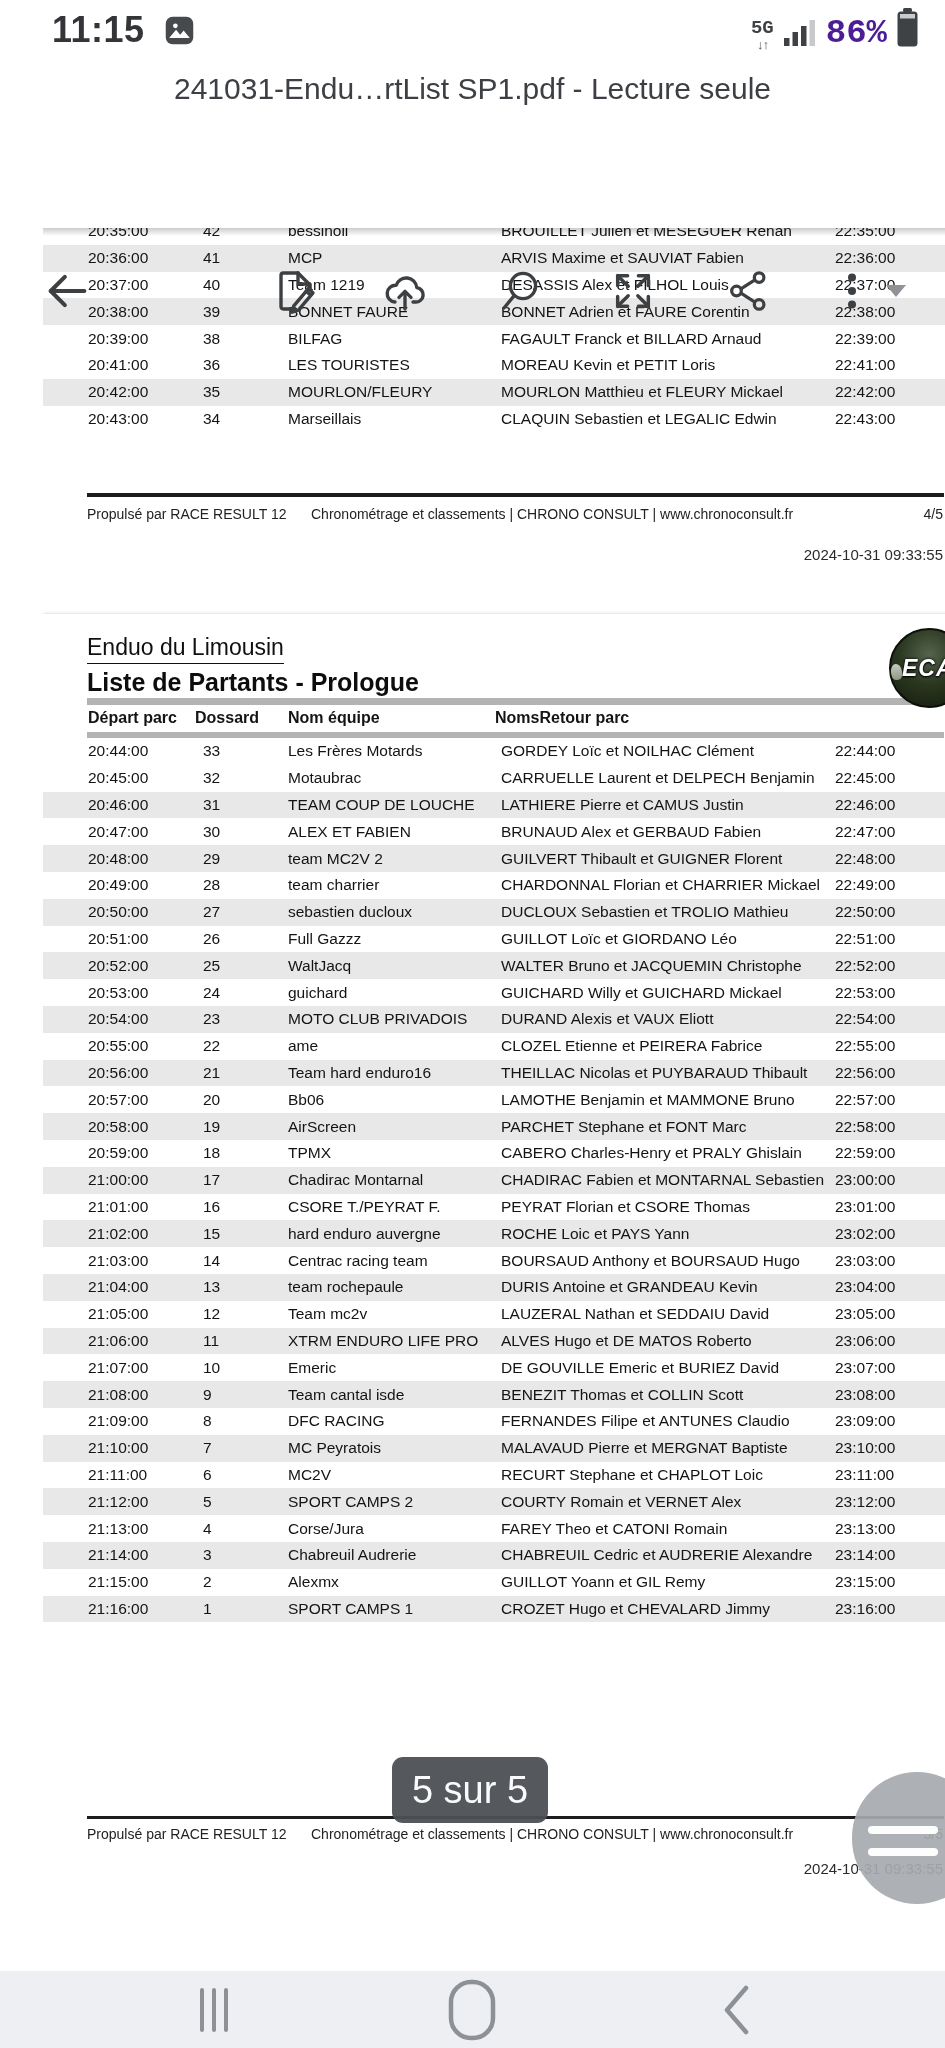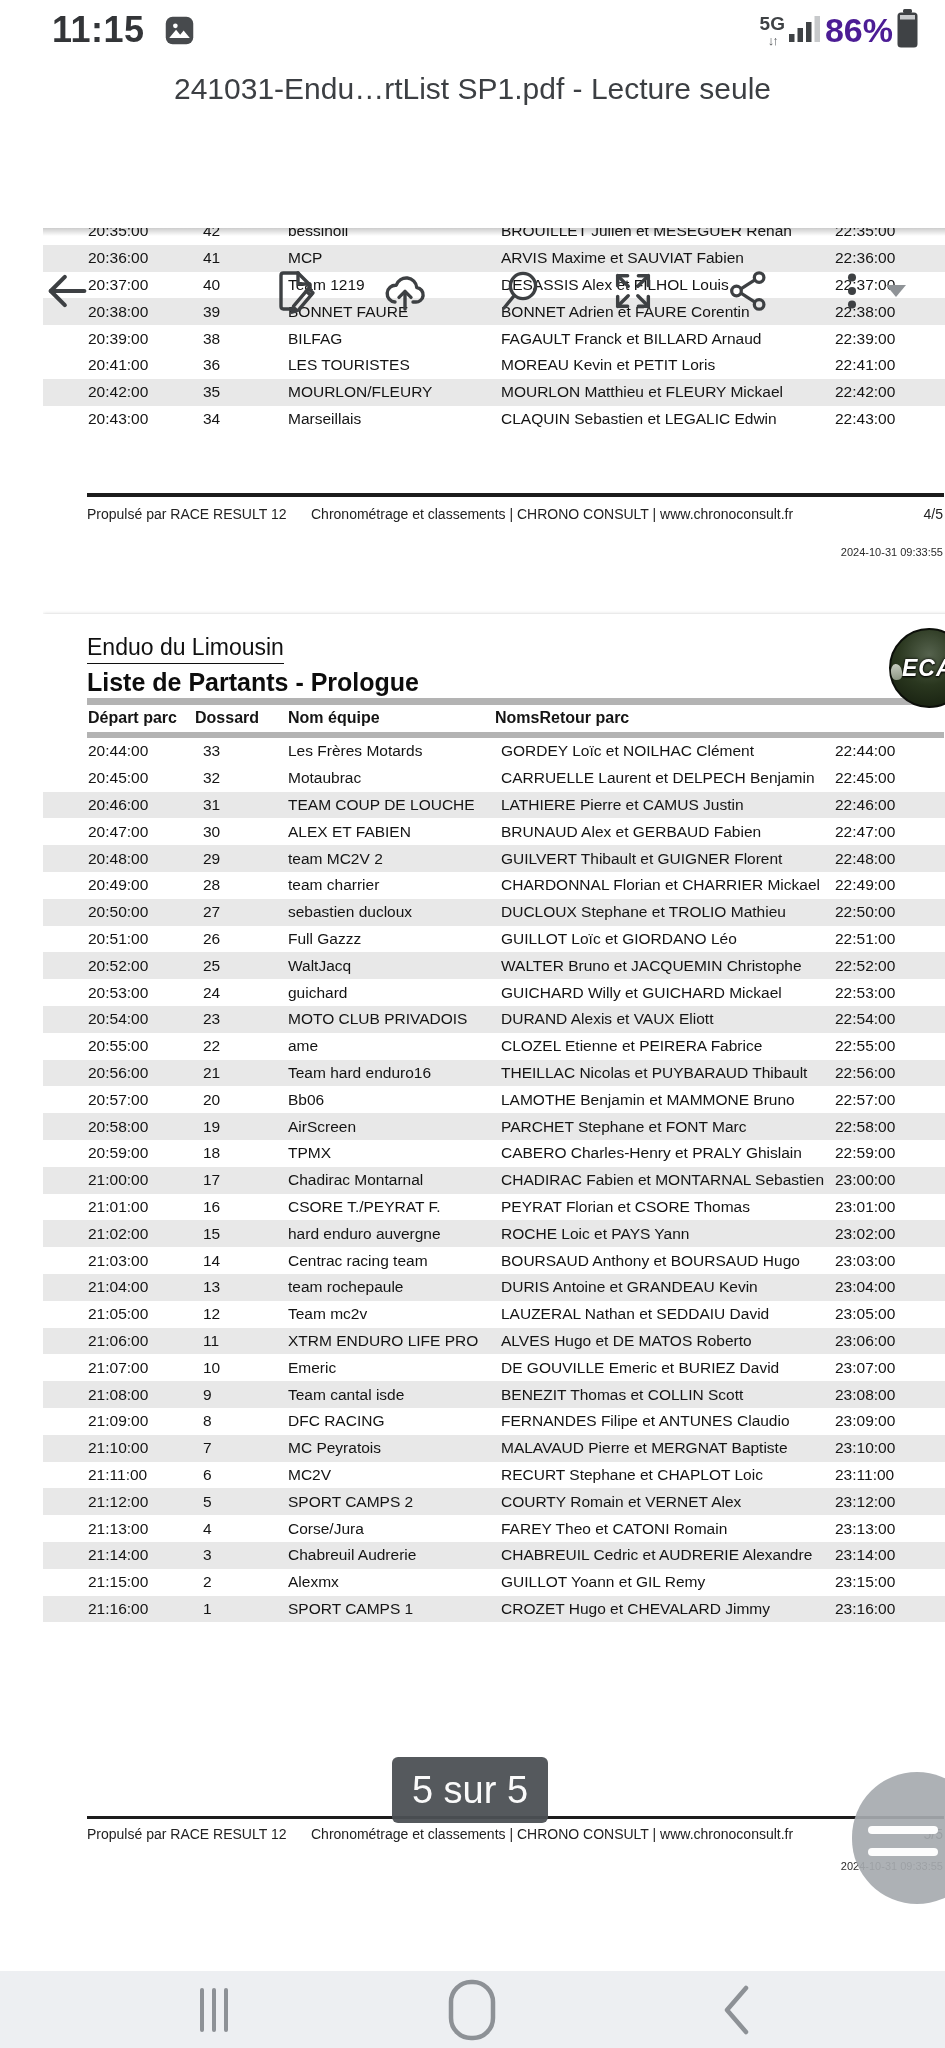--- a/index.html
+++ b/index.html
@@ -8,21 +8,21 @@
     position: relative; overflow: hidden; background: #ffffff;
     font-family: "Liberation Sans", "DejaVu Sans", sans-serif;
     -webkit-font-smoothing: antialiased;
   }
 
   
   .status-bar { position:absolute; top:0; left:0; width:945px; height:60px;
     display:flex; align-items:center; background:#fff; }
   .clock { margin-left:52px; font-size:36px; font-weight:600; color:#333538; letter-spacing:0.5px; }
   .notif-icon { margin-left:18px; width:33px; height:33px; }
-  .sb-right { margin-left:auto; margin-right:26px; display:flex; align-items:center; gap:3px; }
+  .sb-right { margin-left:auto; margin-right:26px; display:flex; align-items:flex-end; gap:9px;font-family:Liberation Mono, monospace; }
   .net-5g { display:flex; flex-direction:column; align-items:center; line-height:1; color:#3f4245; }
   .net-5g .g5 { font-size:19px; font-weight:700; }
   .net-5g .arr { font-size:13px; letter-spacing:-2px; margin-top:1px; color:#54575a; }
   .pct { font-size:34px; font-weight:600; color:#4c1d95; }
 
   
   .app-title-bar { position:absolute; top:60px; left:0; width:945px; height:58px;
     display:flex; align-items:center; justify-content:center; background:#fff; }
   .app-title { font-size:30px; color:#3c3f43; white-space:nowrap; }
 
@@ -51,41 +51,41 @@
   .thead .r { font-weight:700; font-size:16px; background:none; }
   .thead .c2 { padding-left:0; }
   .thead .c4 { padding-left:0; }
 
   .rows4 { margin-top:30px; }
   .footer-line { position:absolute; left:44px; width:857px; background:#1c1c1c; }
   .doc-footer { position:absolute; left:0; width:945px; font-size:14px; color:#222; white-space:nowrap; }
   .doc-footer .powered { position:absolute; left:44px; }
   .doc-footer .center { position:absolute; left:268px; }
   .doc-footer .pnum { position:absolute; right:45px; }
-  .doc-stamp { position:absolute; right:45px; font-size:11px; color:#2b2b2b; }
+  .doc-stamp { position:absolute; right:45px; font-size:15px; color:#2b2b2b; }
 
   
   .doc-title { position:absolute; left:44px; top:20px; font-size:23px; color:#101010;
     border-bottom:1.5px solid #101010; padding-bottom:2px; }
   .doc-subtitle { position:absolute; left:44px; top:54px; font-size:25px; font-weight:700; color:#0d0d0d; }
   .hbar { position:absolute; left:44px; width:857px; background:#b3b3b3; }
   .thead { position:absolute; left:0; top:90px; width:945px; height:28px; display:flex; align-items:center; }
 
   .logo { position:absolute; left:846px; top:14px; width:80px; height:80px; border-radius:50%;
     background:radial-gradient(circle at 50% 32%, #55624d 0%, #2a371f 48%, #121a0c 100%);
     border:2px solid #0c0f0a; z-index:2; display:flex; flex-direction:row; align-items:center; }
   .logo .bird { width:44px; height:16px; margin-top:7px; border-radius:50% 50% 40% 40%;
     background:linear-gradient(#d8dcd2, #9aa391); opacity:.9; transform:rotate(-8deg); }
   .logo .eca { font-size:23px; font-weight:700; color:#fff; letter-spacing:1px; margin-top:1px;
     text-shadow:0 1px 2px #000, 0 0 3px #000; font-style:italic; }
   .logo .ribbon { width:54px; height:8px; margin-top:2px; background:#10150b; border-radius:2px;
     border-top:1px solid #6d7a62; }
 
   
-  .toast { position:absolute; left:392px; top:1757px; width:156px; height:66px; border-radius:6px;
+  .toast { position:absolute; left:392px; top:1757px; width:156px; height:66px; border-radius:11px;
     background:rgba(76,80,84,0.95); color:#fafafa; font-size:38px;
     display:flex; align-items:center; justify-content:center; z-index:20; }
   .scroll-pill { position:absolute; left:852px; top:1772px; width:130px; height:132px; border-radius:66px;
     background:rgba(166,170,175,0.92); z-index:19; }
   .scroll-pill .grip { position:absolute; left:16px; width:70px; height:8px; border-radius:4px; background:#fdfdfd; }
   .grip1 { top:54px; } .grip2 { top:76px; }
 
   
   .nav-bar { position:absolute; top:1971px; left:0; width:945px; height:77px; background:#edeff2;
     display:flex; align-items:center; z-index:30; }
@@ -329,21 +329,21 @@
         <span class="c1">20:49:00</span>
         <span class="c2">28</span>
         <span class="c3">team charrier</span>
         <span class="c4">CHARDONNAL Florian et CHARRIER Mickael</span>
         <span class="c5">22:49:00</span>
       </div>
         <div class="r shade">
         <span class="c1">20:50:00</span>
         <span class="c2">27</span>
         <span class="c3">sebastien ducloux</span>
-        <span class="c4">DUCLOUX Stephane et TROLIO Mathieu</span>
+        <span class="c4">DUCLOUX Sebastien et TROLIO Mathieu</span>
         <span class="c5">22:50:00</span>
       </div>
         <div class="r">
         <span class="c1">20:51:00</span>
         <span class="c2">26</span>
         <span class="c3">Full Gazzz</span>
         <span class="c4">GUILLOT Loïc et GIORDANO Léo</span>
         <span class="c5">22:51:00</span>
       </div>
         <div class="r shade">

